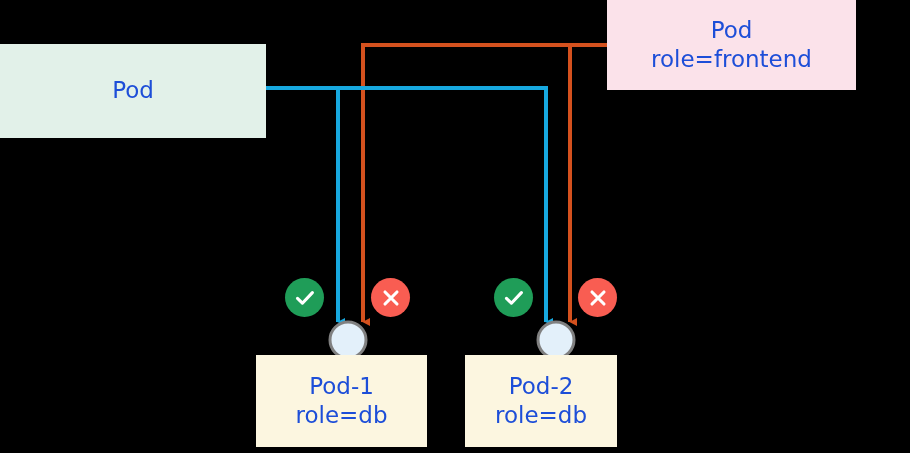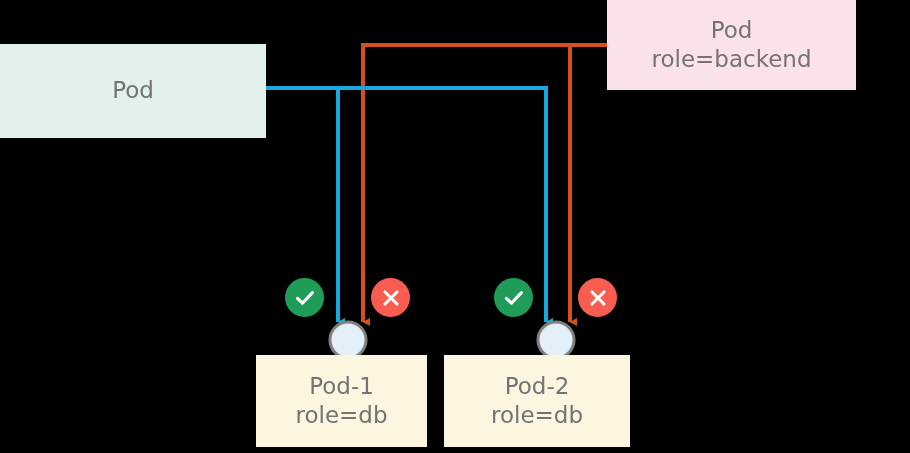--- a/index.html
+++ b/index.html
@@ -24,21 +24,21 @@
     pointer-events: none;
   }
   .node {
     position: absolute;
     box-sizing: border-box;
     display: flex;
     flex-direction: column;
     align-items: center;
     justify-content: center;
     line-height: 1.28;
-    color: #737373;
+    color: #1d4ed8;
     font-size: 23px;
     font-weight: 400;
     text-align: center;
     white-space: nowrap;
   }
   .node .line1, .node .line2 { display: block; }
 
   #node-backend {
     left: 0px; top: 44px; width: 266px; height: 94px;
     background: #e2f1e9;
@@ -46,21 +46,21 @@
   #node-frontend {
     left: 607px; top: 0px; width: 249px; height: 90px;
     background: #fbe2ea;
   }
   #node-db1 {
     left: 256px; top: 355px; width: 171px; height: 92px;
     background: #fcf6e0;
     text-align: center;
   }
   #node-db2 {
-    left: 444px; top: 355px; width: 186px; height: 92px;
+    left: 465px; top: 355px; width: 152px; height: 92px;
     background: #fcf6e0;
   }
 
   .badge {
     position: absolute;
     width: 39px; height: 39px;
     border-radius: 50%;
     display: flex;
     align-items: center;
     justify-content: center;
@@ -95,21 +95,21 @@
     <circle cx="348" cy="340" r="18" fill="#e3f0fa" stroke="#808080" stroke-width="3"></circle>
     <circle cx="556" cy="340" r="18" fill="#e3f0fa" stroke="#808080" stroke-width="3"></circle>
   </svg>
 
   <div class="node" id="node-backend">
     <span class="line1">Pod</span>
   </div>
 
   <div class="node" id="node-frontend">
     <span class="line1">Pod</span>
-    <span class="line2">role=backend</span>
+    <span class="line2">role=frontend</span>
   </div>
 
   <div class="node" id="node-db1">
     <span class="line1">Pod-1</span>
     <span class="line2">role=db</span>
   </div>
 
   <div class="node" id="node-db2">
     <span class="line1">Pod-2</span>
     <span class="line2">role=db</span>

